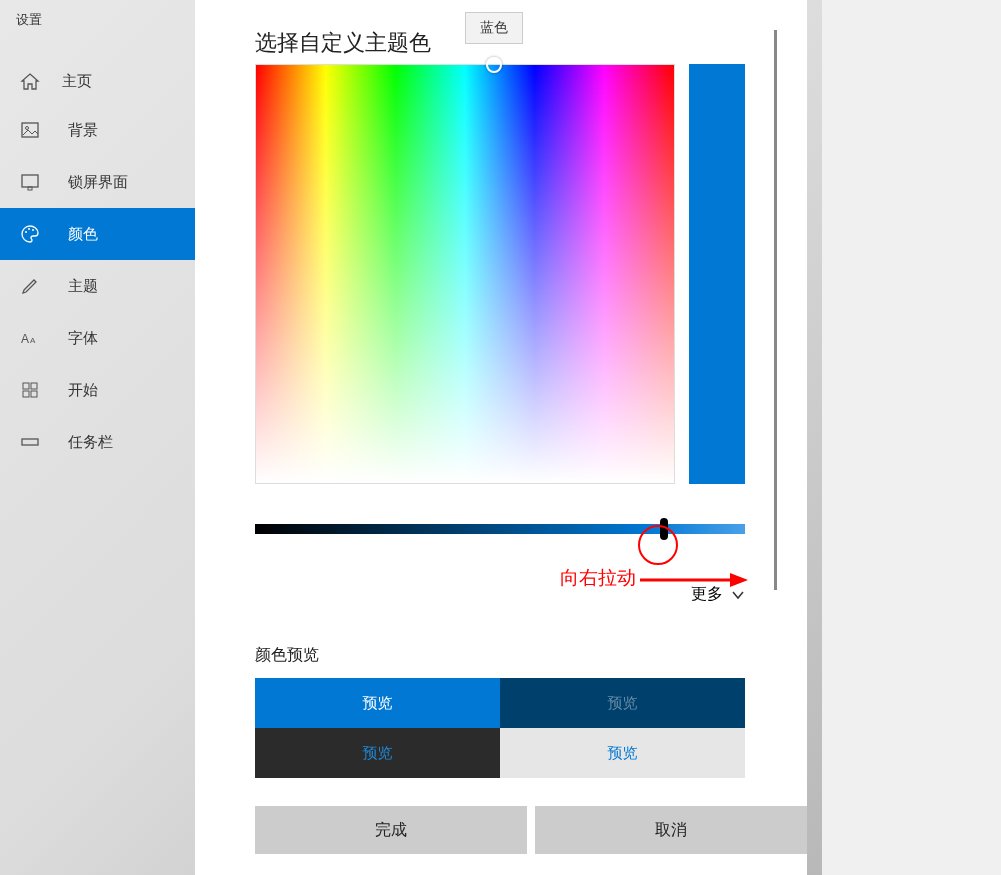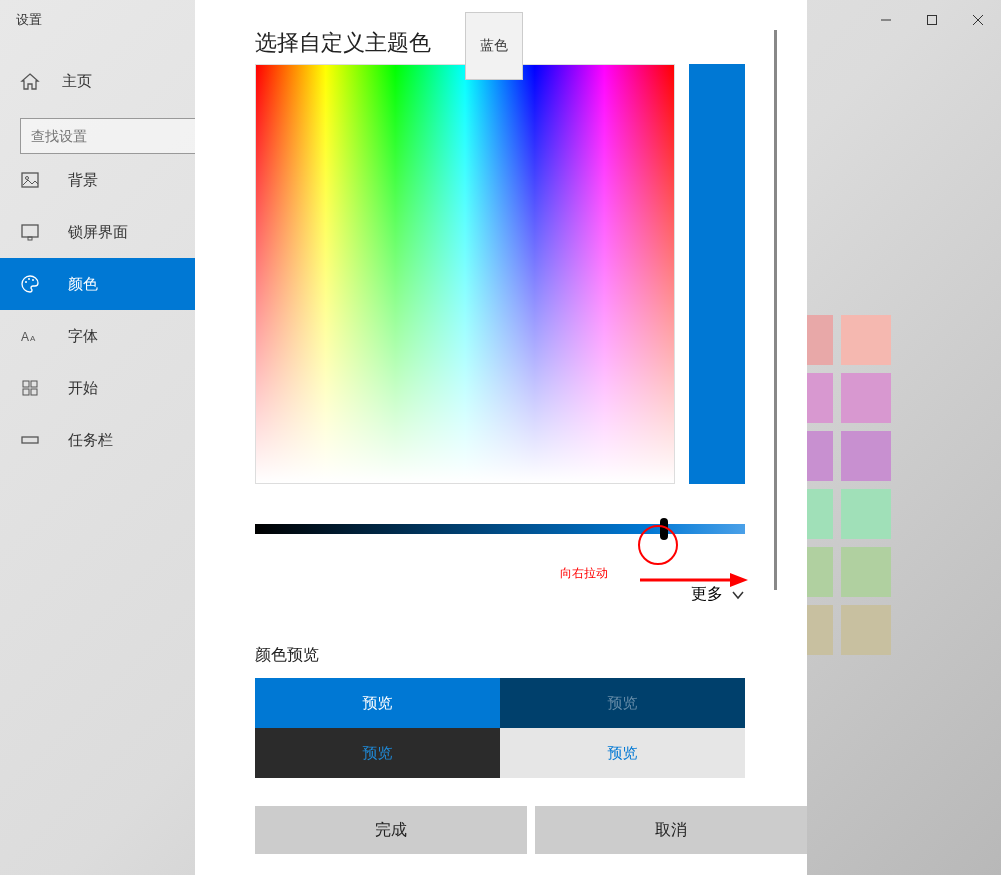--- a/index.html
+++ b/index.html
@@ -5,21 +5,21 @@
 * { box-sizing: border-box; margin: 0; padding: 0; }
 body {
   font-family: "Microsoft YaHei", "Segoe UI", sans-serif;
   background: #f0f0f0;
   width: 1001px;
   height: 875px;
   overflow: hidden;
   position: relative;
 }
 .window {
-  width: 1001px;
+  width: 822px;
   height: 875px;
   background: linear-gradient(135deg, #e8e8e8 0%, #dcdcdc 50%, #b8b8b8 100%);
   position: relative;
 }
 .titlebar {
   display: flex;
   align-items: center;
   height: 40px;
   padding: 0 0 0 16px;
 }
@@ -117,21 +117,21 @@
   font-size: 22px;
   color: #222;
   margin-bottom: 6px;
 }
 .tooltip-blue {
   position: absolute;
   left: 465px;
   top: 12px;
   background: #f2f2f2;
   border: 1px solid #ccc;
-  padding: 24px 14px;
+  padding: 6px 14px;
   font-size: 14px;
   color: #333;
   z-index: 10;
 }
 .picker-area {
   display: flex;
   gap: 14px;
 }
 .hue-sat {
   width: 420px;
@@ -180,21 +180,21 @@
   width: 40px;
   height: 40px;
   border: 2px solid red;
   border-radius: 50%;
 }
 .annotation-text {
   position: absolute;
   left: 560px;
   top: 565px;
   color: red;
-  font-size: 12px;
+  font-size: 19px;
 }
 .annotation-arrow {
   position: absolute;
   left: 640px;
   top: 570px;
 }
 .more-row {
   display: flex;
   justify-content: flex-end;
   align-items: center;
@@ -282,23 +282,20 @@
     </div>
   </div>
 
   <div class="sidebar">
     <div class="home-row">
       <svg class="icon" viewBox="0 0 20 20">
           <path d="M10 2 L18 9 L16 9 L16 17 L12 17 L12 12 L8 12 L8 17 L4 17 L4 9 L2 9 Z" fill="none" stroke="#555" stroke-width="1.3"></path>
         </svg>
       <span>主页</span>
     </div>
-    <div class="search-box">
-      <input type="text" placeholder="查找设置" style="">
-    </div>
 
     <div class="nav-item">
       <svg class="icon" viewBox="0 0 20 20">
           <rect x="2" y="3" width="16" height="14" fill="none" stroke="currentColor" stroke-width="1.3"></rect>
           <circle cx="7" cy="8" r="1.5" fill="none" stroke="currentColor"></circle>
           <path d="M3 15 L8 10 L12 14 L15 11 L18 14" fill="none" stroke="currentColor"></path>
         </svg>
       <span>背景</span>
     </div>
     <div class="nav-item">
@@ -309,20 +306,26 @@
       <span>锁屏界面</span>
     </div>
     <div class="nav-item active">
       <svg class="icon" viewBox="0 0 20 20">
           <path d="M10 2 a8 8 0 1 0 0 16 c1 0 2-1 2-2 s-1-1-1-2 s1-2 2-2 h2 a3 3 0 0 0 3-3 c0-4-4-7-8-7z" fill="none" stroke="currentColor" stroke-width="1.3"></path>
           <circle cx="6" cy="8" r="1" fill="currentColor"></circle>
           <circle cx="9" cy="5" r="1" fill="currentColor"></circle>
           <circle cx="13" cy="6" r="1" fill="currentColor"></circle>
         </svg>
       <span>颜色</span>
+    </div>
+    <div class="nav-item">
+      <svg class="icon" viewBox="0 0 20 20">
+          <path d="M4 14 L14 4 L16 6 L6 16 L3 17 Z" fill="none" stroke="currentColor" stroke-width="1.3"></path>
+        </svg>
+      <span>主题</span>
     </div>
     <div class="nav-item">
       <svg class="icon" viewBox="0 0 20 20">
           <text x="1" y="15" font-size="12" fill="currentColor">A</text>
           <text x="10" y="15" font-size="8" fill="currentColor">A</text>
         </svg>
       <span>字体</span>
     </div>
     <div class="nav-item">
       <svg class="icon" viewBox="0 0 20 20">

